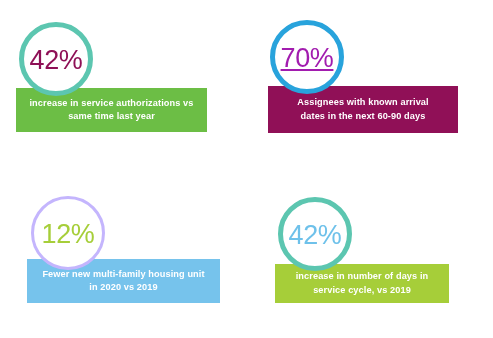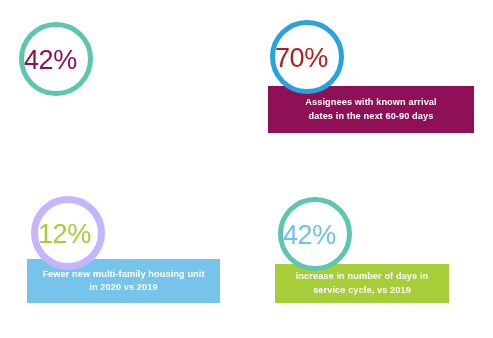--- a/index.html
+++ b/index.html
@@ -51,20 +51,21 @@
   }
 
   
   .stat-ring {
     position: absolute;
     border-radius: 50%;
     background: #ffffff;
     box-sizing: border-box;
     display: flex;
     align-items: center;
+    justify-content: center;
     z-index: 2;
   }
   .stat-value {
     font-size: 27px;
     line-height: 27px;
     font-weight: 400;
     letter-spacing: -0.4px;
     position: relative;
     top: 1px;
   }
@@ -77,39 +78,39 @@
   }
   #card-1 .stat-ring {
     left: 19px; top: 22px; width: 74px; height: 74px;
     border: 5px solid #5CC6B0;
   }
   #card-1 .stat-value { color: #8E1056; }
 
   
   #card-2 { left: 246px; top: 0; width: 247px; height: 169px; }
   #card-2 .stat-banner {
-    left: 22px; top: 86px; width: 206px; height: 47px;
+    left: 22px; top: 86px; width: 190px; height: 47px;
     background: #901057;
   }
   #card-2 .stat-ring {
     left: 24px; top: 20px; width: 74px; height: 74px;
     border: 5px solid #28A3DC;
   }
-  #card-2 .stat-value { color: #b91c1c; }
+  #card-2 .stat-value { color: #a21caf; text-decoration: underline; }
 
   
   #card-3 { left: 0; top: 169px; width: 246px; height: 169px; }
   #card-3 .stat-banner {
     left: 27px; top: 90px; width: 193px; height: 44px;
     background: #76C3EC;
     text-align: center;
   }
   #card-3 .stat-ring {
     left: 31px; top: 27px; width: 74px; height: 74px;
-    border: 7px solid #c4b5fd;
+    border: 3px solid #c4b5fd;
   }
   #card-3 .stat-value { color: #A6CE39; }
 
   
   #card-4 { left: 246px; top: 169px; width: 247px; height: 169px; }
   #card-4 .stat-banner {
     left: 29px; top: 95px; width: 174px; height: 39px;
     background: #A6CE39;
   }
   #card-4 .stat-ring {
@@ -119,20 +120,24 @@
   #card-4 .stat-value { color: #6EC1EA; }
 </style>
 </head>
 <body>
 
 <div id="infographic">
 
   <div class="stat-card" id="card-1">
     <div class="stat-ring">
       <div class="stat-value">42%</div>
+    </div>
+    <div class="stat-banner">
+      <span>increase in service authorizations vs
+same time last year</span>
     </div>
   </div>
 
   <div class="stat-card" id="card-2">
     <div class="stat-ring">
       <div class="stat-value">70%</div>
     </div>
     <div class="stat-banner">
       <span>Assignees with known arrival
 dates in the next 60-90 days</span>

